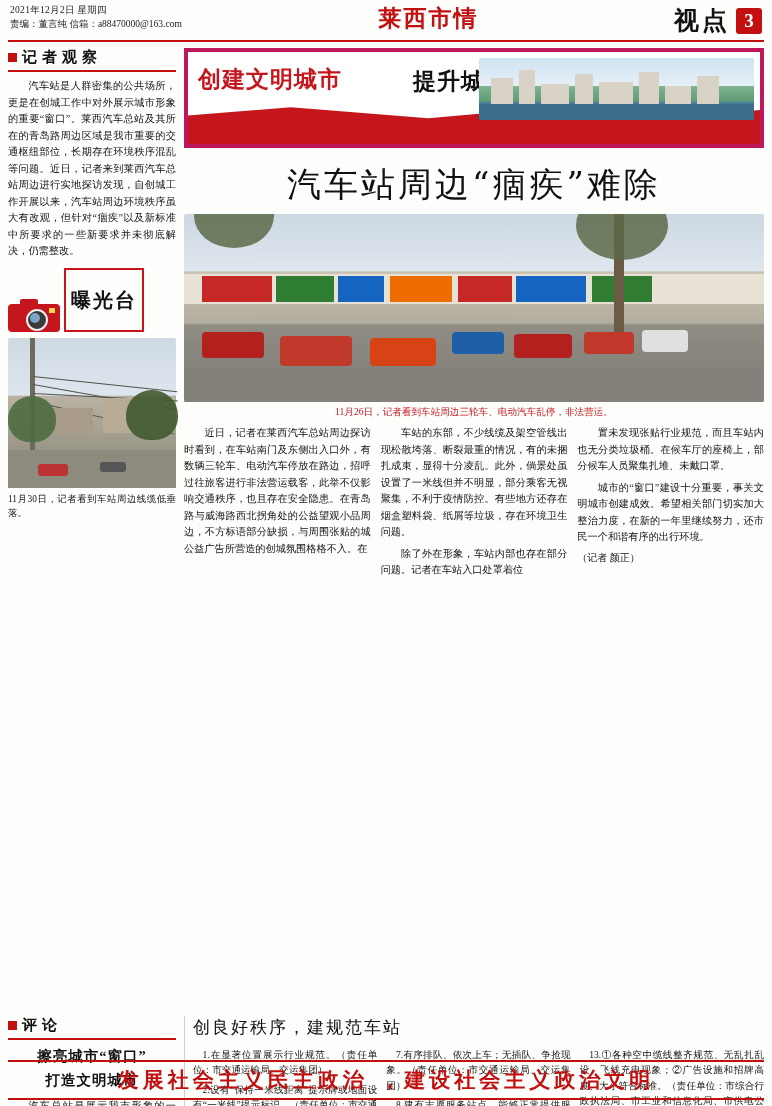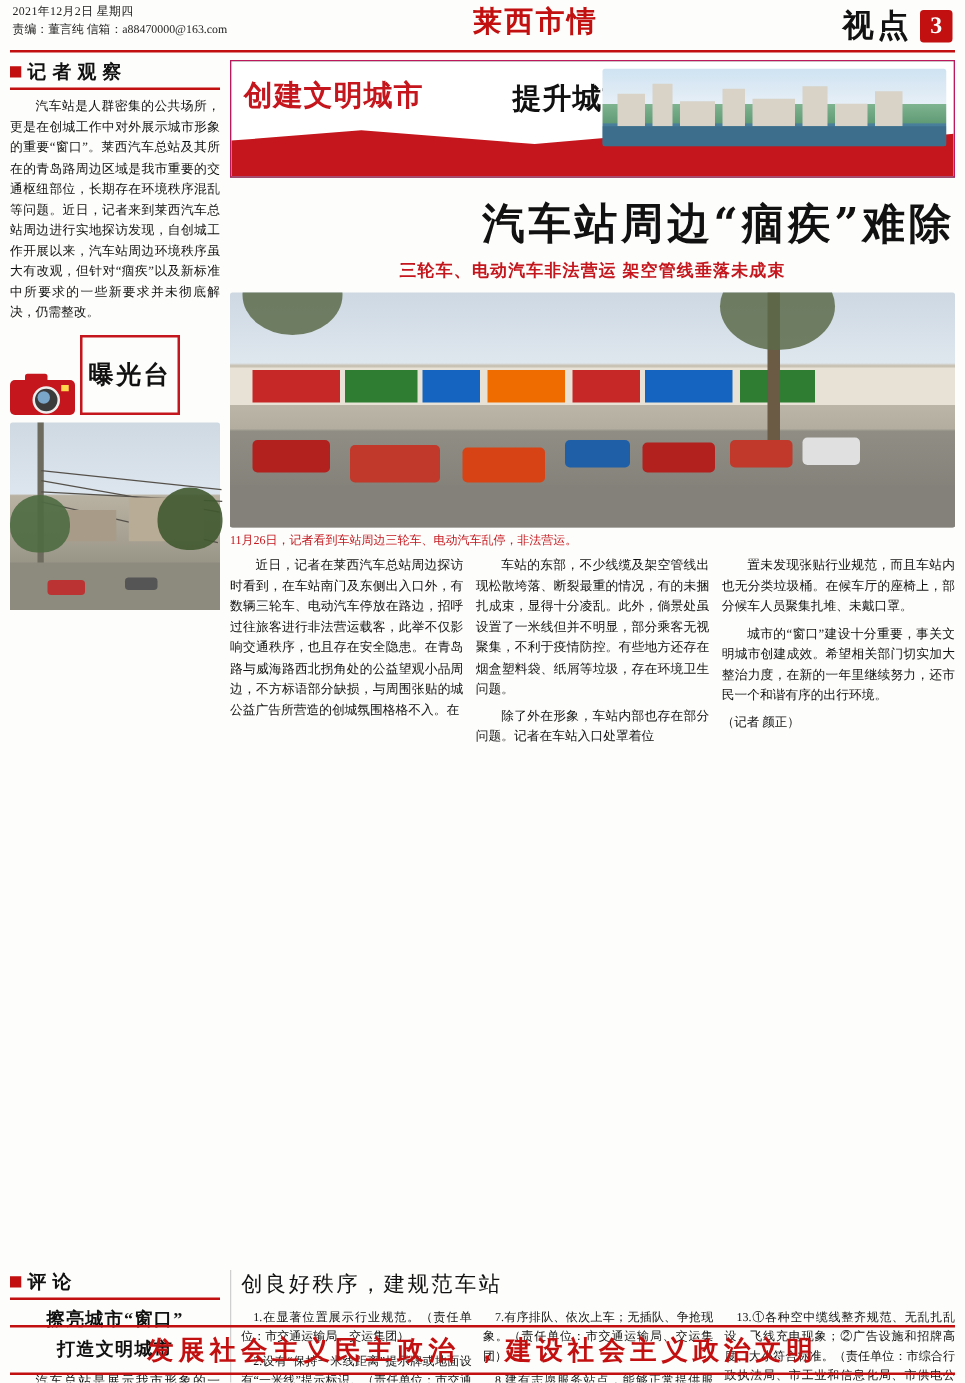--- a/index.html
+++ b/index.html
@@ -61,21 +61,21 @@
     background:
       linear-gradient(180deg,#cfd9e2 0%,#dde6ee 38%,#b9b2a3 39%,#9e9a8b 70%,#7f7d70 100%);
     position:relative;}
   .ph-left .pole{position:absolute;left:22px;top:0;width:5px;height:150px;background:#6d6a5e;}
   .ph-left .wire{position:absolute;height:1px;background:#55514a;transform-origin:left center;}
   .ph-left .tree{position:absolute;border-radius:50% 50% 45% 45%;background:#4e6b43;opacity:.9;}
   .ph-left .bld{position:absolute;background:#b9ac97;}
   .ph-left .roadd{position:absolute;left:0;bottom:0;width:100%;height:38px;background:#8d8a7e;}
 
   
-  .hero{border:1px solid #be185d;background:#000000;}
+  .hero{border:4px solid #be185d;background:#000000;}
   .banner{position:relative;height:92px;overflow:hidden;background:#fff;}
   .banner .redwave{
     position:absolute;left:0;bottom:0;width:100%;height:46px;
     background:#c4161c;
     clip-path:polygon(0 38%,18% 20%,42% 44%,66% 18%,88% 40%,100% 26%,100% 100%,0 100%);
   }
   .banner .slogan{
     position:absolute;left:10px;top:12px;font-size:23px;font-weight:bold;color:#c4161c;
     letter-spacing:1px;font-family:"DejaVu Serif",serif;
   }
@@ -85,36 +85,36 @@
   .banner .cityimg{
     position:absolute;right:6px;top:6px;width:275px;height:62px;
     background:
       linear-gradient(180deg,#cfe3f2 0%,#e6eff6 45%,#7fb38f 46%,#5f9b76 70%,#4a7f9c 71%,#3d6f8c 100%);
     border-radius:2px;overflow:hidden;
   }
   .cityimg .b{position:absolute;bottom:26%;background:#d8d2c7;}
   .cityimg .g{position:absolute;bottom:0;width:100%;height:26%;background:#3d6f8c;}
 
   .headline{
-    text-align:right;font-size:34px;font-weight:bold;letter-spacing:3px;
+    text-align:center;font-size:34px;font-weight:normal;letter-spacing:3px;
     margin:14px 0 6px 0;font-family:"DejaVu Serif",serif;
   }
   .subhead{
     text-align:center;font-size:13.5px;font-weight:bold;color:#c4161c;letter-spacing:1px;margin-bottom:8px;
   }
 
   
   .ph-main{width:100%;height:188px;position:relative;overflow:hidden;border-radius:2px;
     background:linear-gradient(180deg,#cdd8e3 0%,#dfe7ee 30%,#c9c3b6 31%,#b3ada0 58%,#8f8d84 59%,#7c7a72 100%);}
   .ph-main .shopband{position:absolute;left:0;top:32%;width:100%;height:16%;background:#e8e2d6;}
   .ph-main .sign{position:absolute;top:33%;height:14%;}
   .ph-main .car{position:absolute;border-radius:4px;}
   .ph-main .tree{position:absolute;background:#5c6b4a;border-radius:50%;opacity:.85;}
   .ph-main .trunk{position:absolute;background:#6b5a44;}
-  .cap-main{font-size:9.6px;color:#c4161c;margin-top:4px;}
+  .cap-main{font-size:9.6px;color:#c4161c;margin-top:4px;text-align:center;}
 
   
   .two{display:flex;gap:10px;margin-top:6px;}
   .two .c{flex:1;}
   .sig{font-size:10px;text-align:left;margin-top:4px;}
 
   
   .lower{display:flex;gap:8px;margin-top:8px;}
   .low-left{width:168px;}
   .low-right{flex:1;}
@@ -185,20 +185,21 @@
         <div class="wire" style="left:25px;top:55px;width:145px;transform:rotate(3deg);"></div>
         <div class="wire" style="left:25px;top:63px;width:145px;transform:rotate(13deg);"></div>
         <div class="bld" style="left:95px;top:60px;width:60px;height:35px;"></div>
         <div class="bld" style="left:40px;top:70px;width:45px;height:25px;background:#a89c88;"></div>
         <div class="tree" style="left:0px;top:58px;width:48px;height:46px;"></div>
         <div class="tree" style="left:118px;top:52px;width:52px;height:50px;background:#40592f;"></div>
         <div class="roadd"></div>
         <div style="position:absolute;left:30px;bottom:12px;width:30px;height:12px;background:#b33;border-radius:3px;"></div>
         <div style="position:absolute;left:92px;bottom:16px;width:26px;height:10px;background:#555;border-radius:3px;"></div>
       </div>
+      <div class="cap">11月30日，记者看到车站周边线缆低垂落。</div>
     </div>
 
     <div class="col-right">
 
       <div class="hero">
         <div class="banner">
           <div class="redwave"></div>
           <div class="slogan">创建文明城市</div>
           <div class="slogan2">提升城市品质</div>
           <div class="cityimg">
@@ -209,21 +210,20 @@
             <div class="b" style="left:120px;width:34px;height:22px;"></div>
             <div class="b" style="left:160px;width:20px;height:32px;"></div>
             <div class="b" style="left:186px;width:26px;height:18px;"></div>
             <div class="b" style="left:218px;width:22px;height:28px;"></div>
             <div class="g"></div>
           </div>
         </div>
       </div>
 
       <div class="headline">汽车站周边“痼疾”难除</div>
-      <div class="subhead">三轮车、电动汽车非法营运 架空管线垂落未成束</div>
 
       <div class="ph-main">
         <div class="shopband"></div>
         <div class="sign" style="left:18px;width:70px;background:#c62828;"></div>
         <div class="sign" style="left:92px;width:58px;background:#2e7d32;"></div>
         <div class="sign" style="left:154px;width:46px;background:#1565c0;"></div>
         <div class="sign" style="left:206px;width:62px;background:#ef6c00;"></div>
         <div class="sign" style="left:274px;width:54px;background:#c62828;"></div>
         <div class="sign" style="left:332px;width:70px;background:#1565c0;"></div>
         <div class="sign" style="left:408px;width:60px;background:#2e7d32;"></div>

